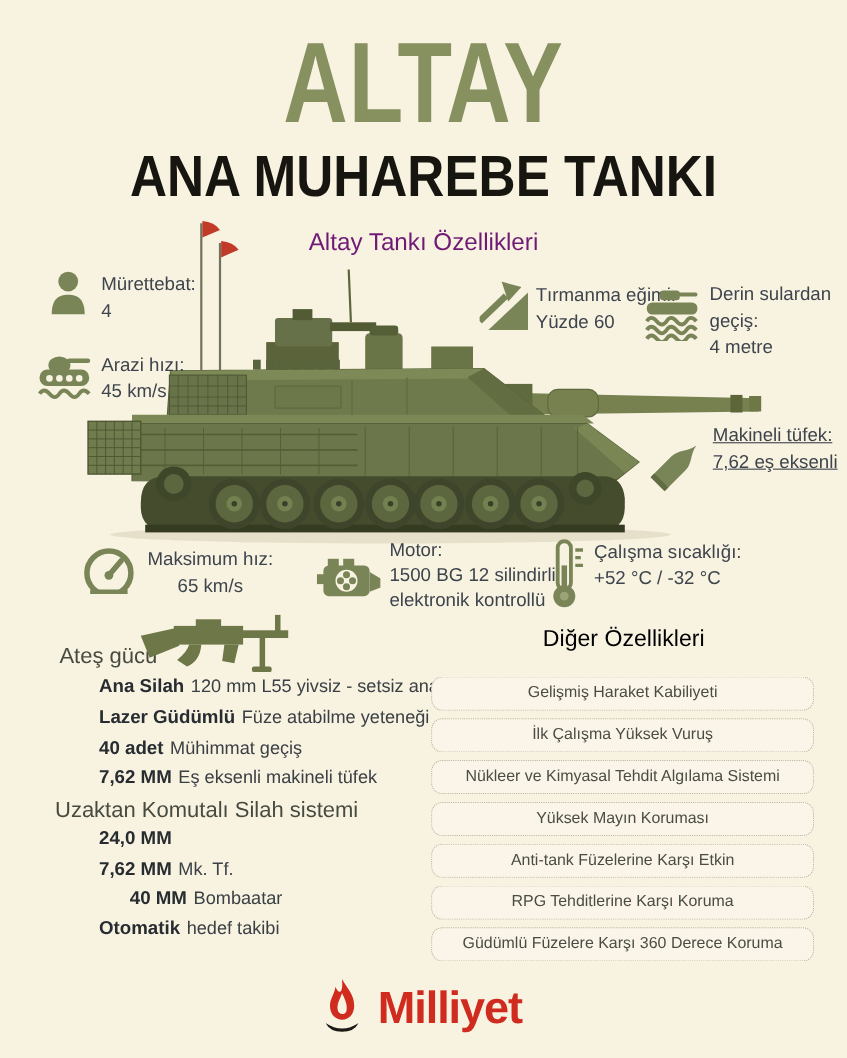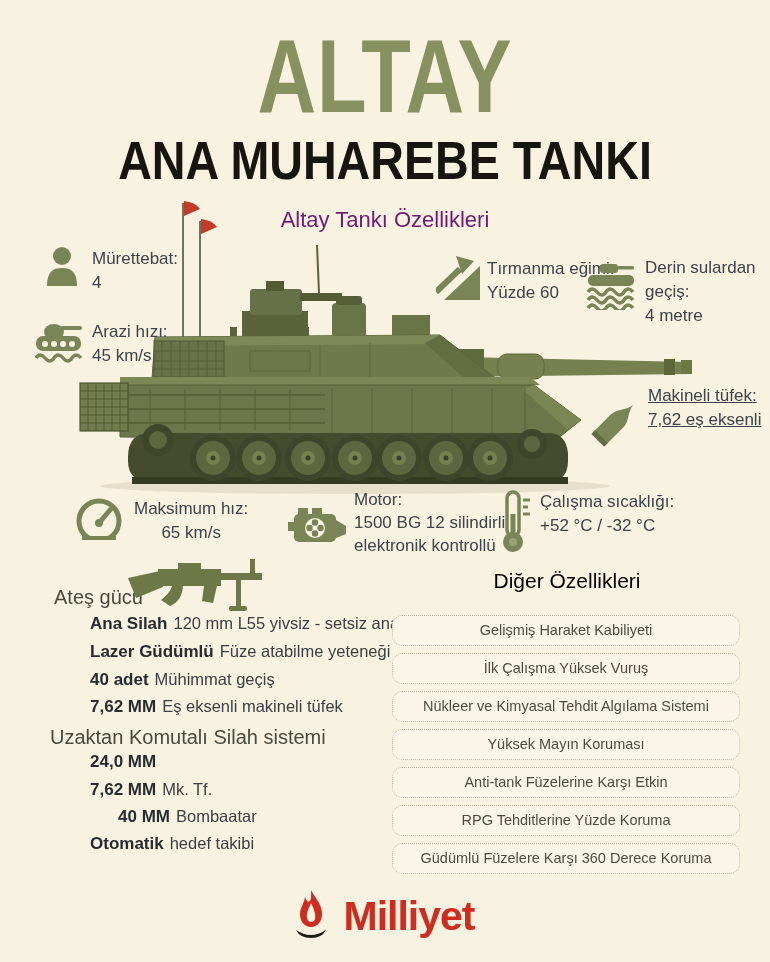--- a/index.html
+++ b/index.html
@@ -339,21 +339,21 @@
   <div class="abs fp-row" style="left:90px;top:834px;">
     <b>Otomatik</b><span>hedef takibi</span>
   </div>
 
   <div class="abs feat-title">Diğer Özellikleri</div>
   <div class="abs pill" style="top:615px;">Gelişmiş Haraket Kabiliyeti</div>
   <div class="abs pill" style="top:653px;">İlk Çalışma Yüksek Vuruş</div>
   <div class="abs pill" style="top:691px;">Nükleer ve Kimyasal Tehdit Algılama Sistemi</div>
   <div class="abs pill" style="top:729px;">Yüksek Mayın Koruması</div>
   <div class="abs pill" style="top:767px;">Anti-tank Füzelerine Karşı Etkin</div>
-  <div class="abs pill" style="top:805px;">RPG Tehditlerine Yüzde Koruma</div>
+  <div class="abs pill" style="top:805px;">RPG Tehditlerine Karşı Koruma</div>
   <div class="abs pill" style="top:843px;">Güdümlü Füzelere Karşı 360 Derece Koruma</div>
 
   <div class="abs logo-row">
     <span class="icon">
       <svg width="30" height="50" viewBox="0 0 30 50">
         <path d="M15,1 C19,9 26,15 26,25 C26,33 21,38 15,38 C9,38 4,33 4,25 C4,19 8,15 9,8 C11,13 13,14 14.5,11 C15.5,8 15,4 15,1 Z" fill="#cf2b1f"></path>
         <path d="M15,14 C18,20 20,25 19,30 C18,34 12,34 11,29 C10,24 13,19 15,14 Z" fill="#f8f2e1"></path>
         <path d="M0,41 q15,10 30,0 q-4,8 -15,8 q-11,0 -15,-8 z" fill="#1c1b17"></path>
       </svg>
     </span>

